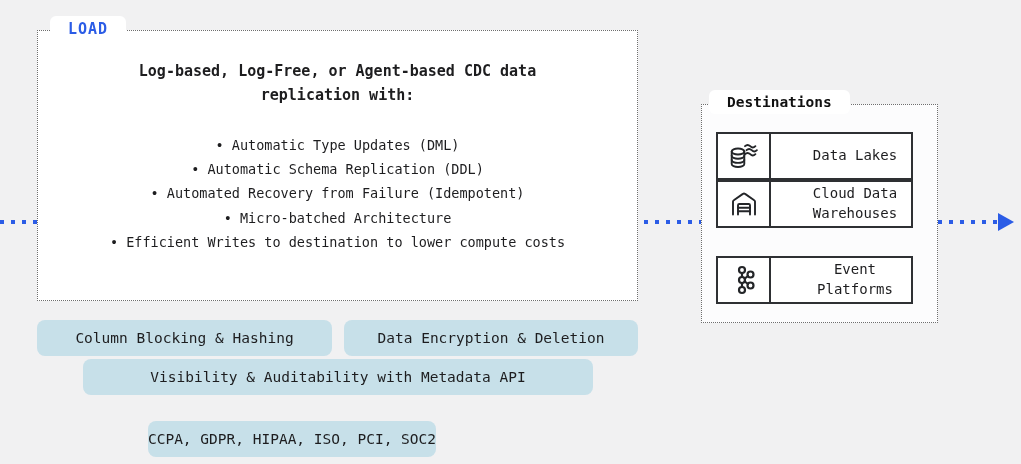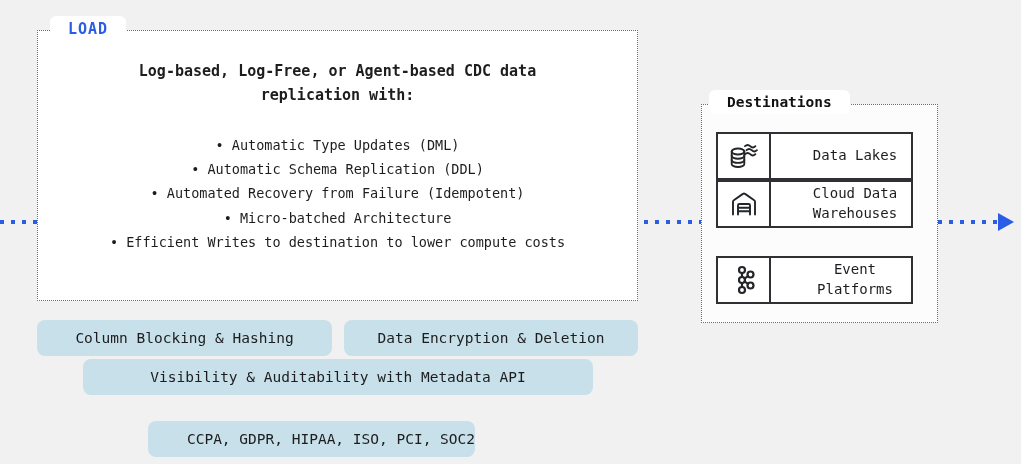--- a/index.html
+++ b/index.html
@@ -60,21 +60,21 @@
     border-radius: 8px;
     display: flex;
     align-items: center;
     justify-content: center;
     font-size: 14.5px;
     white-space: nowrap;
   }
   .badge-1 { left: 37px;  top: 320px; width: 295px; }
   .badge-2 { left: 344px; top: 320px; width: 294px; }
   .badge-3 { left: 83px;  top: 359px; width: 510px; }
-  .badge-4 { left: 148px; top: 421px; width: 288px; padding-left: 39px; }
+  .badge-4 { left: 148px; top: 421px; width: 288px; }
 
   
   .dest-panel {
     position: absolute;
     left: 701px; top: 104px;
     width: 237px; height: 219px;
     background: #fcfcfd;
     border: 1.5px dotted #6e6e6e;
     box-sizing: border-box;
   }

